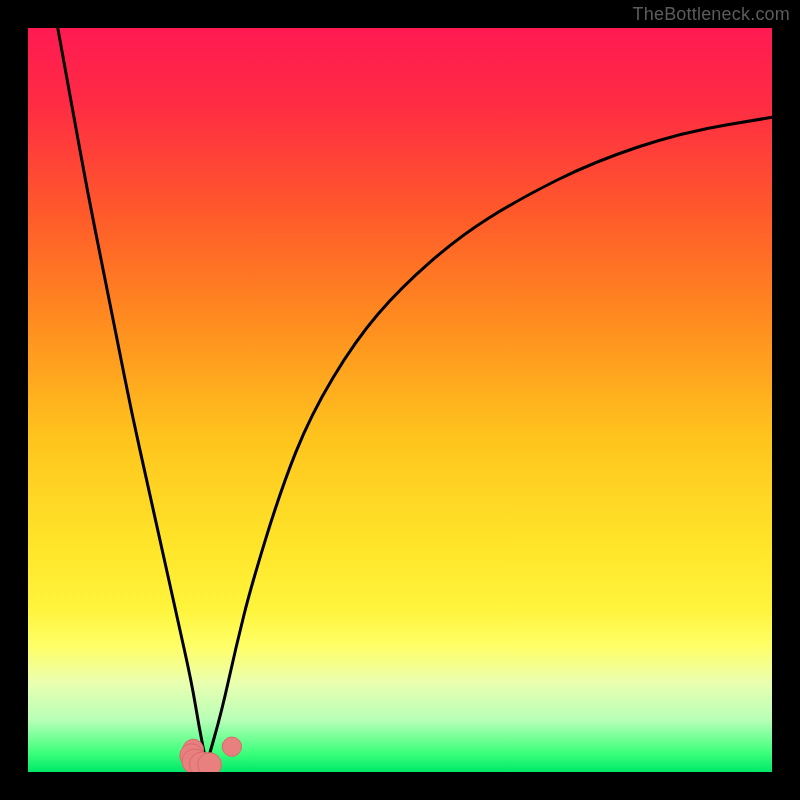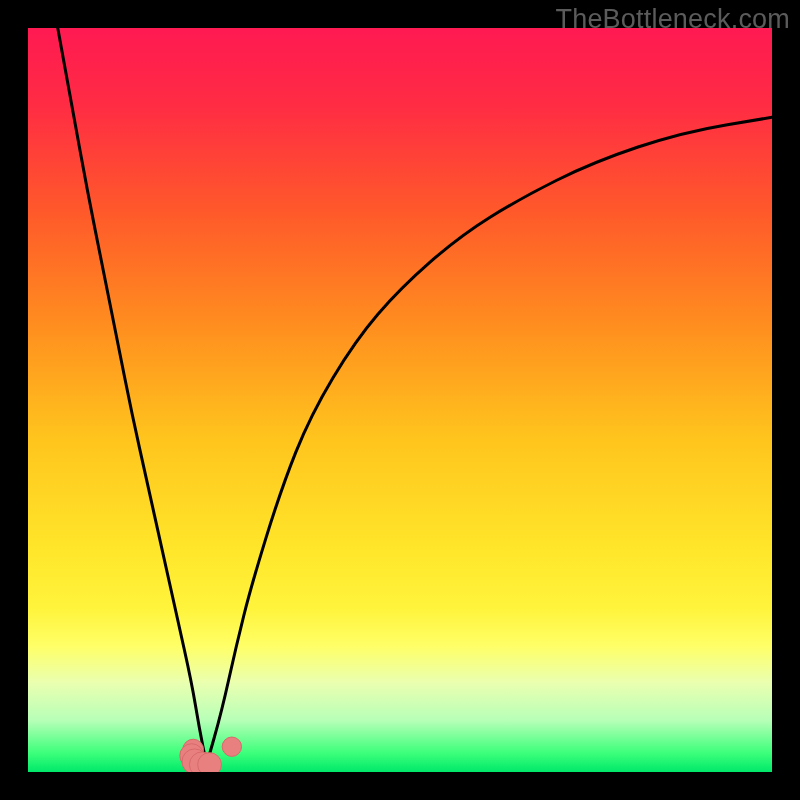--- a/index.html
+++ b/index.html
@@ -29,21 +29,21 @@
   .plot svg {
     display: block;
     width: 744px;
     height: 744px;
   }
   .watermark {
     position: absolute;
     top: 4px;
     right: 10px;
     font-family: Arial, Helvetica, sans-serif;
-    font-size: 27px;
+    font-size: 18px;
     color: #5b5b5b;
     letter-spacing: 0.2px;
     user-select: none;
   }
 </style>
 </head>
 <body>
 
 <div class="frame">
   <div class="plot">

